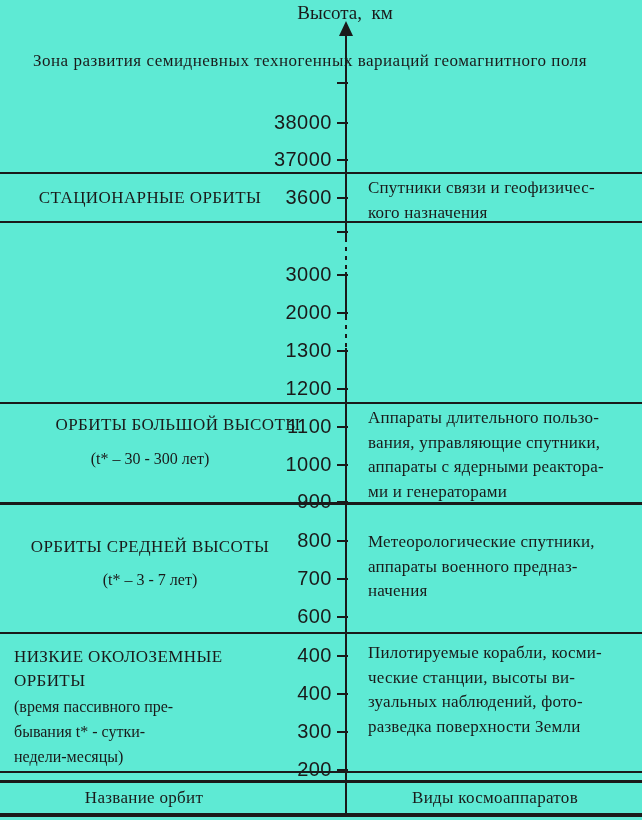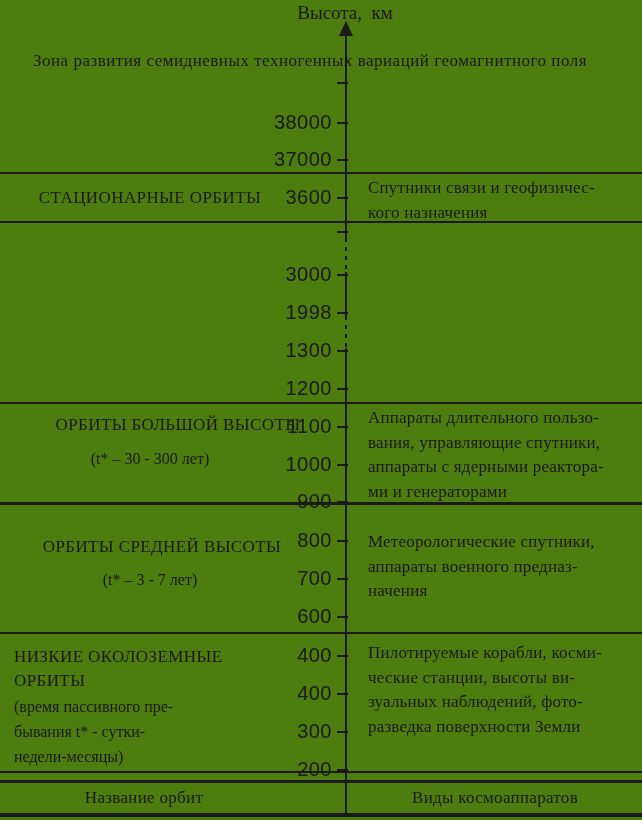--- a/index.html
+++ b/index.html
@@ -1,16 +1,16 @@
 <!DOCTYPE html>
 <html><head>
 <meta charset="utf-8">
 <style>
   html,body{margin:0;padding:0;background:#fff;}
-  #page{position:relative;width:642px;height:820px;background:#4d7c0f;color:#1a1a1a;
+  #page{position:relative;width:642px;height:820px;background:#5eead4;color:#1a1a1a;
         font-family:"Liberation Serif",serif;overflow:hidden;}
   .abs{position:absolute;}
 
   
   #axis-title{left:245px;top:2px;width:200px;text-align:center;font-size:19px;white-space:pre;}
   .axis-solid{left:345px;width:2px;background:#1a1a1a;}
   .axis-dashed{left:345px;width:2px;
      background:repeating-linear-gradient(to bottom,#1a1a1a 0 4px,transparent 4px 9px);}
   #axis-arrow{left:339px;top:21px;width:0;height:0;
      border-left:7px solid transparent;border-right:7px solid transparent;
@@ -74,21 +74,21 @@
       <span class="tmark"></span>
     </div>
   <div class="tick" style="top:232px">
       <span class="tmark"></span>
     </div>
   <div class="tick" style="top:275px">
       <span class="tlabel">3000</span>
       <span class="tmark"></span>
     </div>
   <div class="tick" style="top:313px">
-      <span class="tlabel">1998</span>
+      <span class="tlabel">2000</span>
       <span class="tmark"></span>
     </div>
   <div class="tick" style="top:351px">
       <span class="tlabel">1300</span>
       <span class="tmark"></span>
     </div>
   <div class="tick" style="top:389px">
       <span class="tlabel">1200</span>
       <span class="tmark"></span>
     </div>
@@ -140,21 +140,21 @@
   <div class="abs hline" style="top:632px;height:2px;"></div>
   <div class="abs hline" style="top:771px;height:2px;"></div>
   <div class="abs hline" style="top:780px;height:3px;"></div>
   <div class="abs hline" style="top:813px;height:4px;"></div>
 
   <div class="abs sec-title" style="top:188px;">СТАЦИОНАРНЫЕ ОРБИТЫ</div>
 
   <div class="abs sec-title" style="top:415px;margin-left:28px;">ОРБИТЫ БОЛЬШОЙ ВЫСОТЫ</div>
   <div class="abs sec-sub" style="top:446px;">(t* – 30 - 300 лет)</div>
 
-  <div class="abs sec-title" style="top:537px;margin-left:12px;">ОРБИТЫ СРЕДНЕЙ ВЫСОТЫ</div>
+  <div class="abs sec-title" style="top:537px;">ОРБИТЫ СРЕДНЕЙ ВЫСОТЫ</div>
   <div class="abs sec-sub" style="top:567px;">(t* – 3 - 7 лет)</div>
 
   <div class="abs sec-title" id="sec3-title" style="top:645px;">НИЗКИЕ ОКОЛОЗЕМНЫЕ
 ОРБИТЫ</div>
   <div class="abs desc" style="top:176px;">Спутники связи и геофизичес-
 кого назначения</div>
 
   <div class="abs sec-sub" id="sec3-sub" style="top:694px;">(время пассивного пре-
 бывания t* - сутки-
 недели-месяцы)</div>

